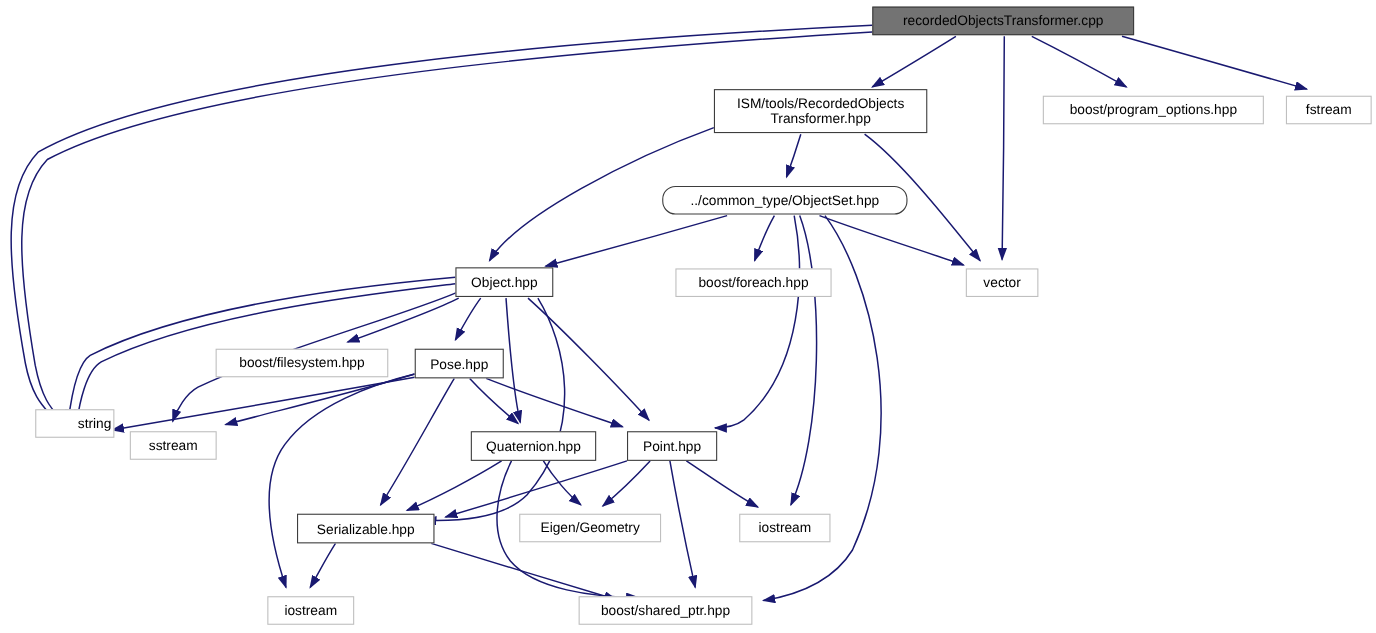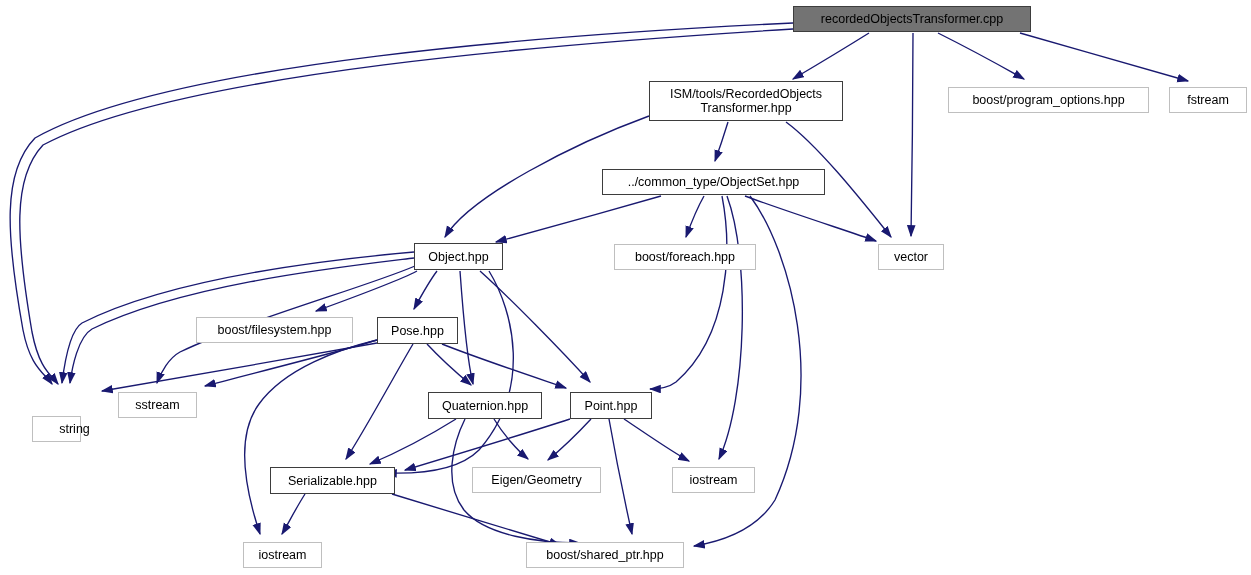--- a/index.html
+++ b/index.html
@@ -120,27 +120,27 @@
 
       <path d="M392,494 C437,508 514,531 560,545"></path>
     </g>
   </svg>
 
   <div class="node root" style="left:793px;top:6px;width:238px;height:26px;">recordedObjectsTransformer.cpp</div>
   <div class="node strong" style="left:649px;top:81px;width:194px;height:40px;">ISM/tools/RecordedObjects
 Transformer.hpp</div>
   <div class="node plain" style="left:948px;top:87px;width:201px;height:26px;">boost/program_options.hpp</div>
   <div class="node plain" style="left:1169px;top:87px;width:78px;height:26px;">fstream</div>
-  <div class="node strong" style="left:602px;top:169px;width:223px;height:26px;">../common_type/ObjectSet.hpp</div>
+  <div class="node strong" style="left:602px;top:169px;width:223px;height:26px;border-radius:12px;">../common_type/ObjectSet.hpp</div>
   <div class="node strong" style="left:414px;top:243px;width:89px;height:27px;">Object.hpp</div>
   <div class="node plain" style="left:614px;top:244px;width:142px;height:26px;">boost/foreach.hpp</div>
   <div class="node plain" style="left:878px;top:244px;width:66px;height:26px;">vector</div>
   <div class="node plain" style="left:196px;top:317px;width:157px;height:26px;">boost/filesystem.hpp</div>
   <div class="node strong" style="left:377px;top:317px;width:81px;height:27px;">Pose.hpp</div>
-  <div class="node plain" style="left:32px;top:416px;width:49px;height:26px;padding-left:36px;">string</div>
+  <div class="node plain" style="left:32px;top:372px;width:72px;height:26px;padding-left:36px;">string</div>
   <div class="node plain" style="left:118px;top:392px;width:79px;height:26px;">sstream</div>
   <div class="node strong" style="left:428px;top:392px;width:114px;height:27px;">Quaternion.hpp</div>
   <div class="node strong" style="left:570px;top:392px;width:82px;height:27px;">Point.hpp</div>
   <div class="node strong" style="left:270px;top:467px;width:125px;height:27px;">Serializable.hpp</div>
   <div class="node plain" style="left:472px;top:467px;width:129px;height:26px;">Eigen/Geometry</div>
   <div class="node plain" style="left:672px;top:467px;width:83px;height:26px;">iostream</div>
   <div class="node plain" style="left:243px;top:542px;width:79px;height:26px;">iostream</div>
   <div class="node plain" style="left:526px;top:542px;width:158px;height:26px;">boost/shared_ptr.hpp</div>
 
 </div>

